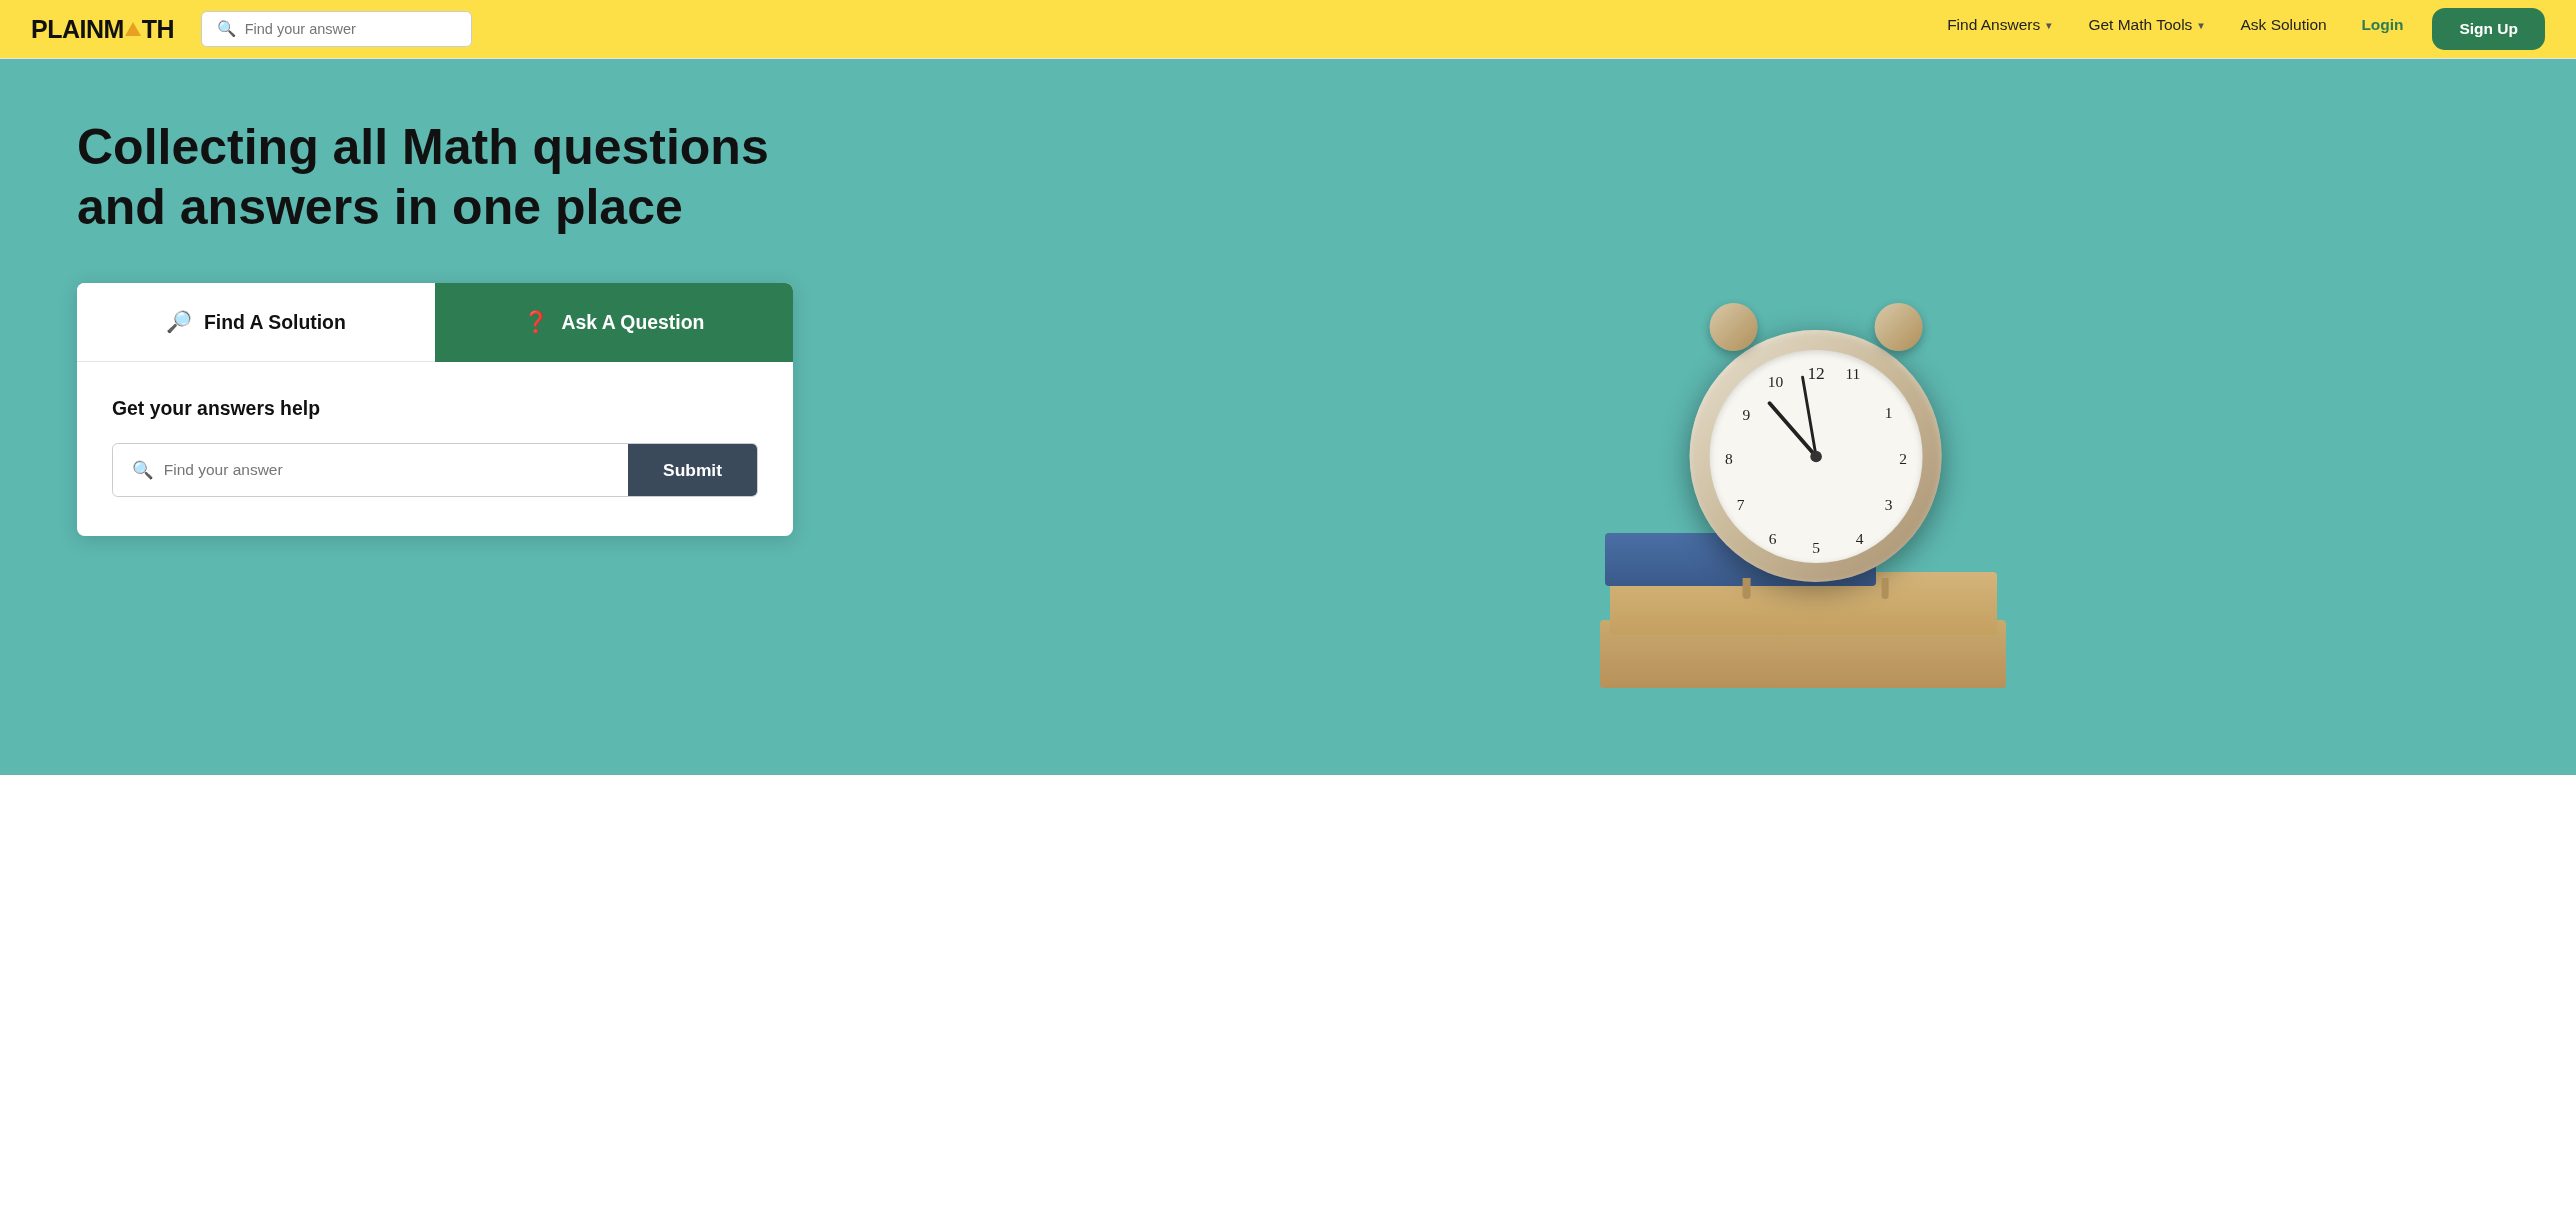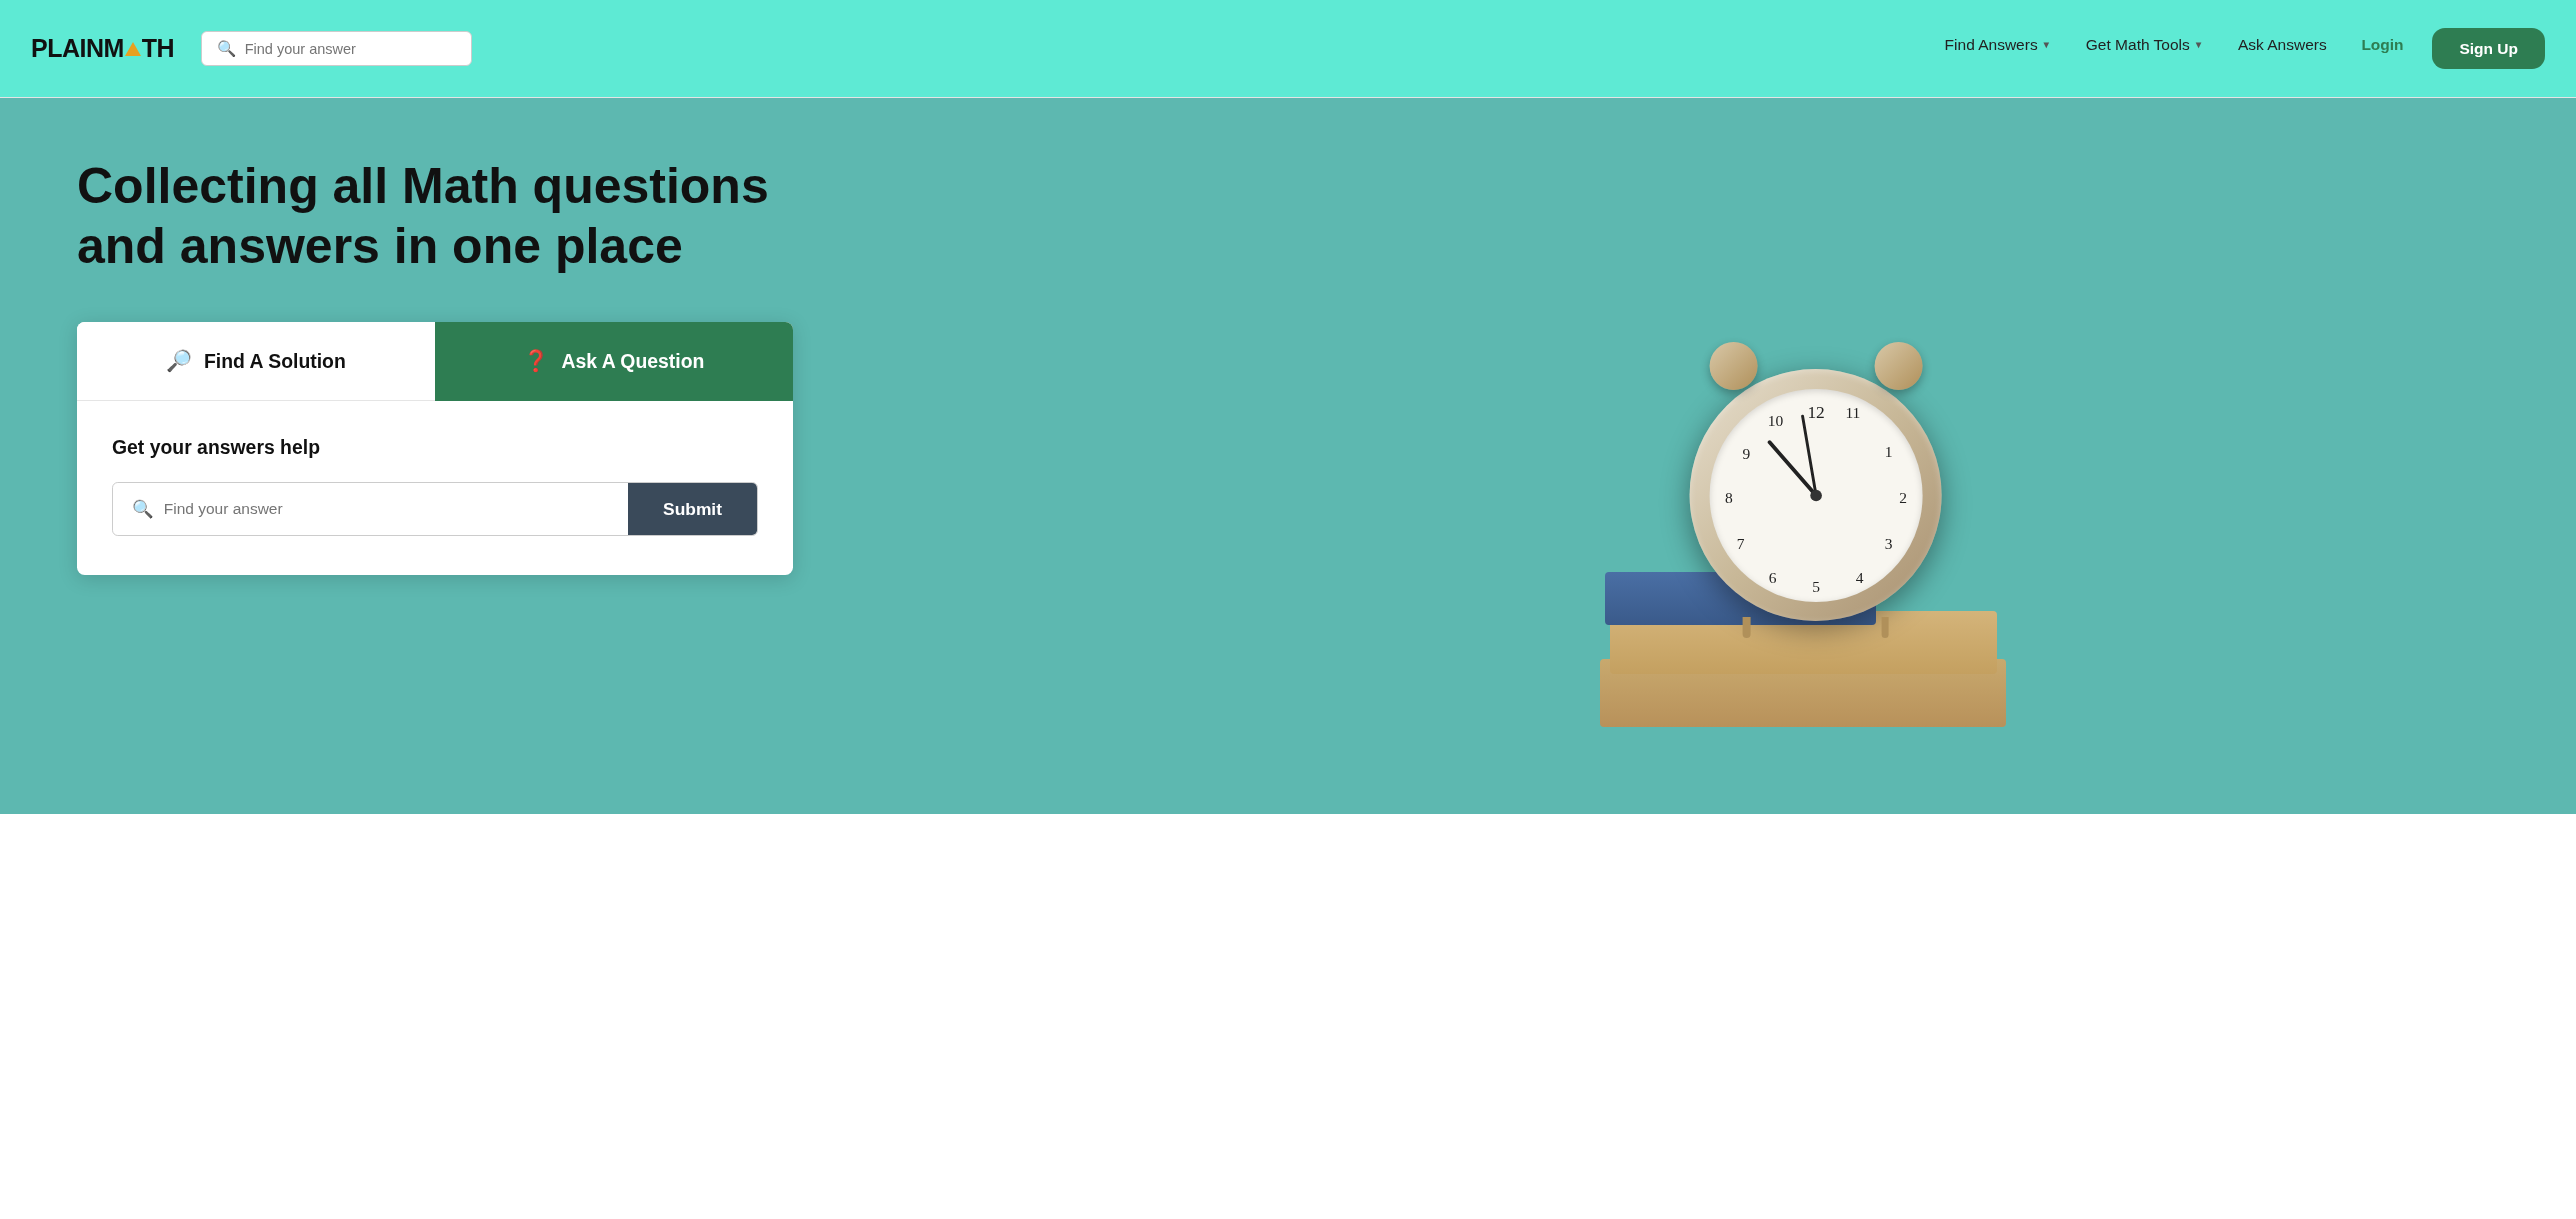--- a/index.html
+++ b/index.html
@@ -3,22 +3,22 @@
   <meta charset="utf-8">
   <style>
     * { margin: 0; padding: 0; box-sizing: border-box; }
     body { font-family: -apple-system, BlinkMacSystemFont, 'Segoe UI', sans-serif; overflow-x: hidden; }
 
     
     .navbar {
       display: flex;
       align-items: center;
       padding: 16px 31px;
-      height: 98px;
-      background: #5eead4;
+      height: 59px;
+      background: #fde047;
       border-bottom: 1.9px solid #e5e5e5;
       position: relative;
       z-index: 10;
     }
     .logo {
       font-size: 25px;
       font-weight: 800;
       color: #111;
       letter-spacing: -0.5px;
       margin-right: 27px;
@@ -342,21 +342,21 @@
   <div class="nav-links">
     <a class="nav-link">
       <span>Find Answers</span>
       <span class="chevron">▼</span>
     </a>
     <a class="nav-link">
       <span>Get Math Tools</span>
       <span class="chevron">▼</span>
     </a>
     <a class="nav-link">
-      <span>Ask Answers</span>
+      <span>Ask Solution</span>
     </a>
     <a class="nav-login">Login</a>
     <button class="nav-signup">Sign Up</button>
   </div>
 </nav>
 
 <section class="hero">
   <div class="hero-content">
     <h1 class="hero-title">
       <span>Collecting all Math questions</span><br>

